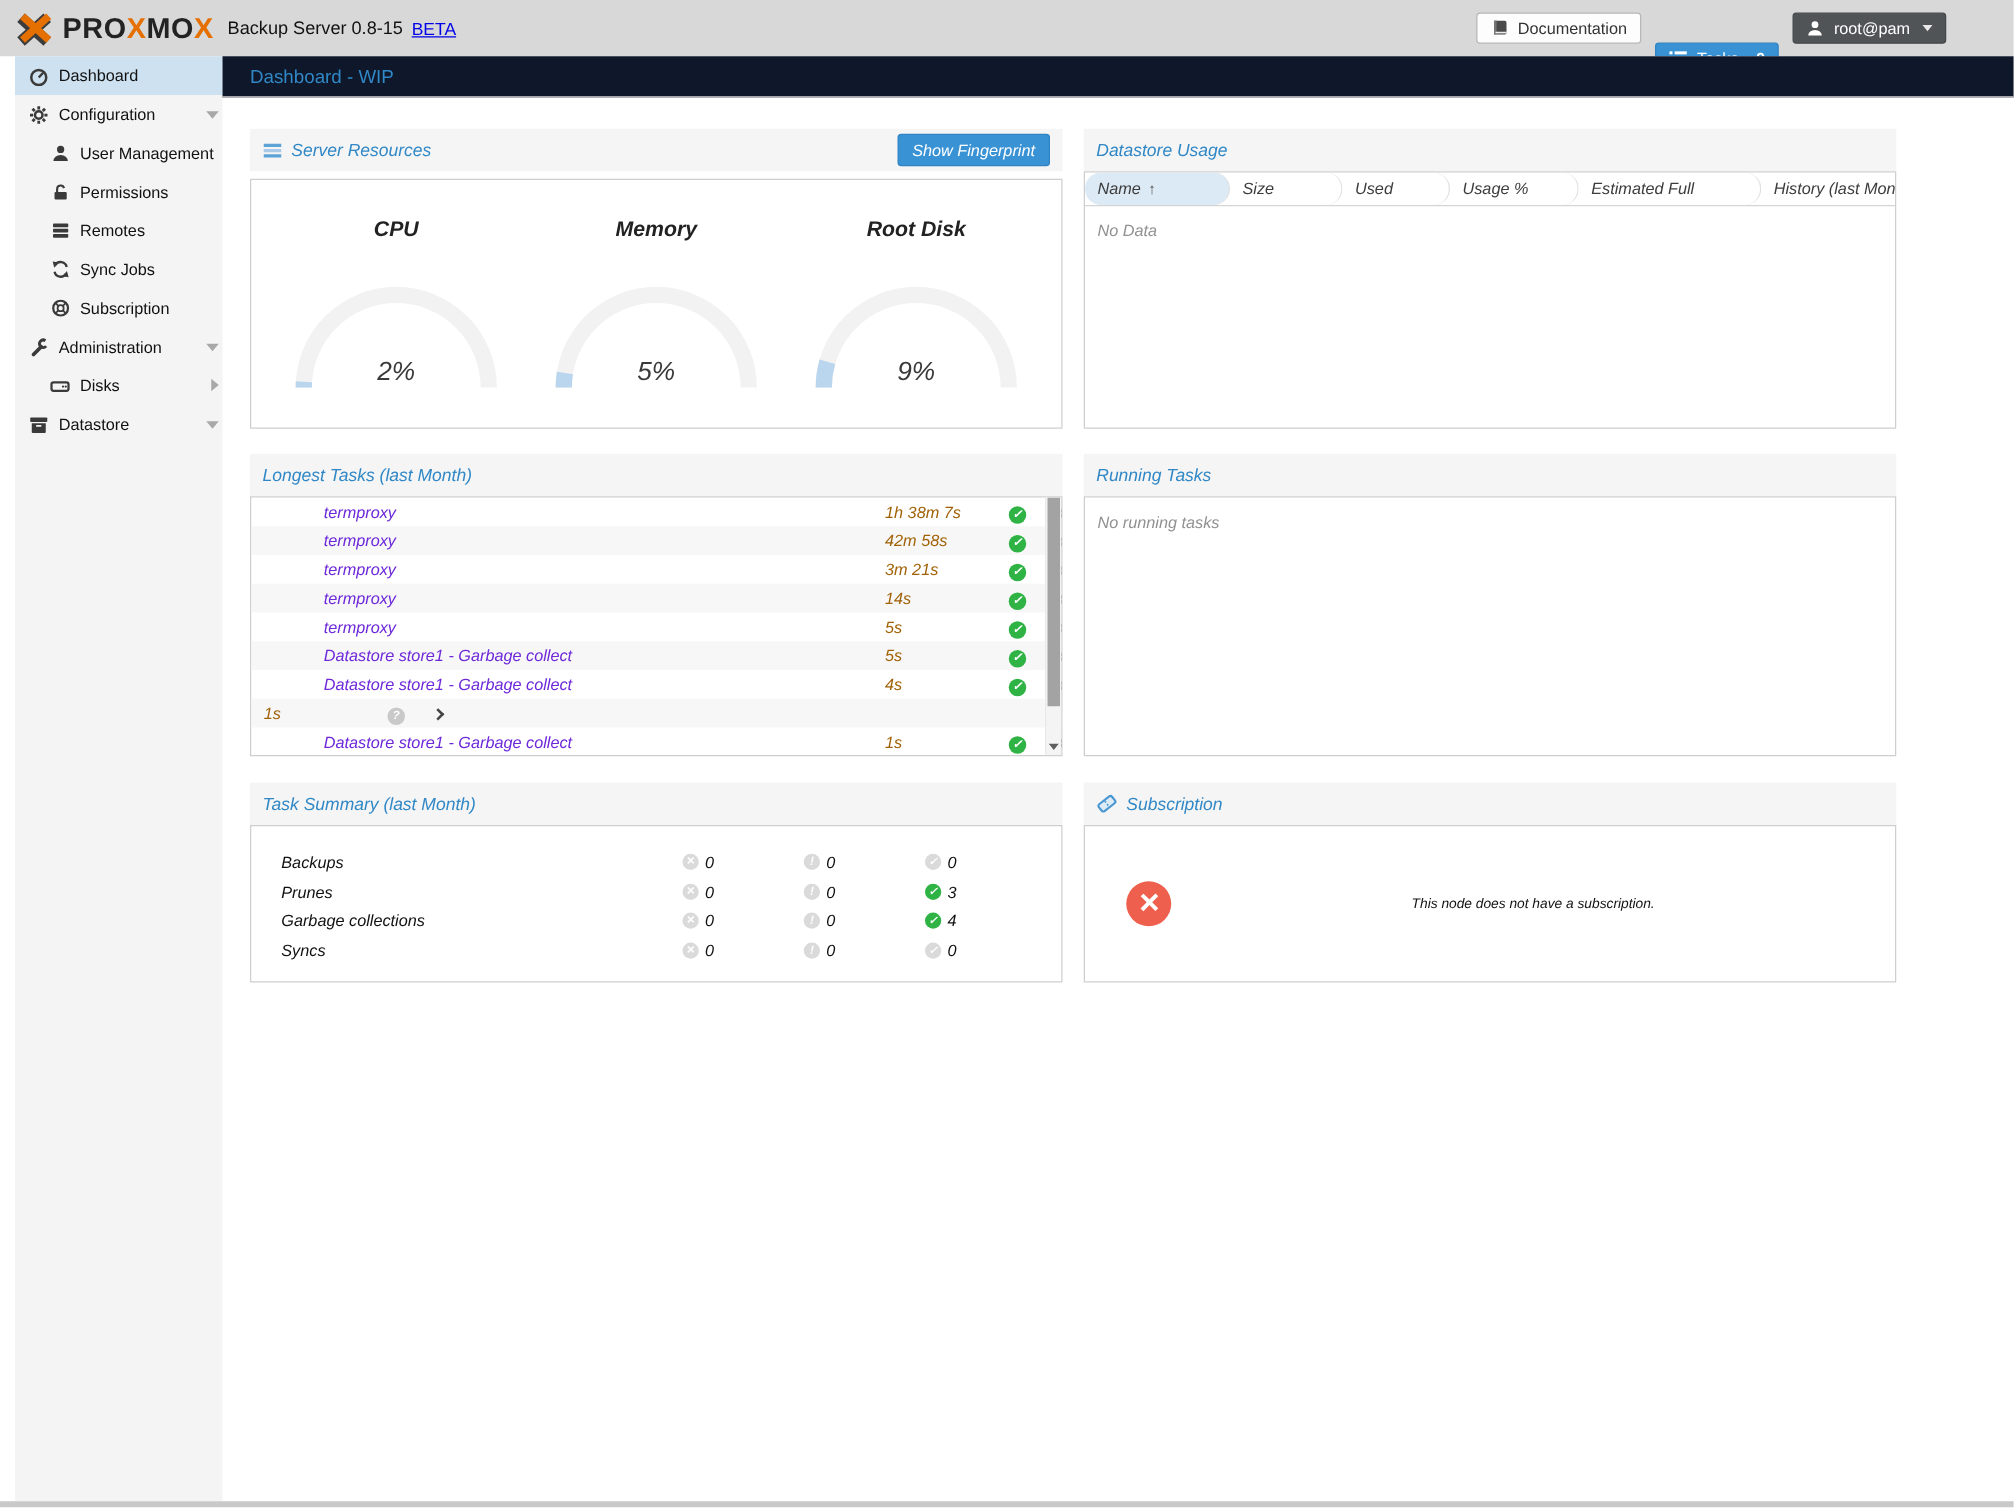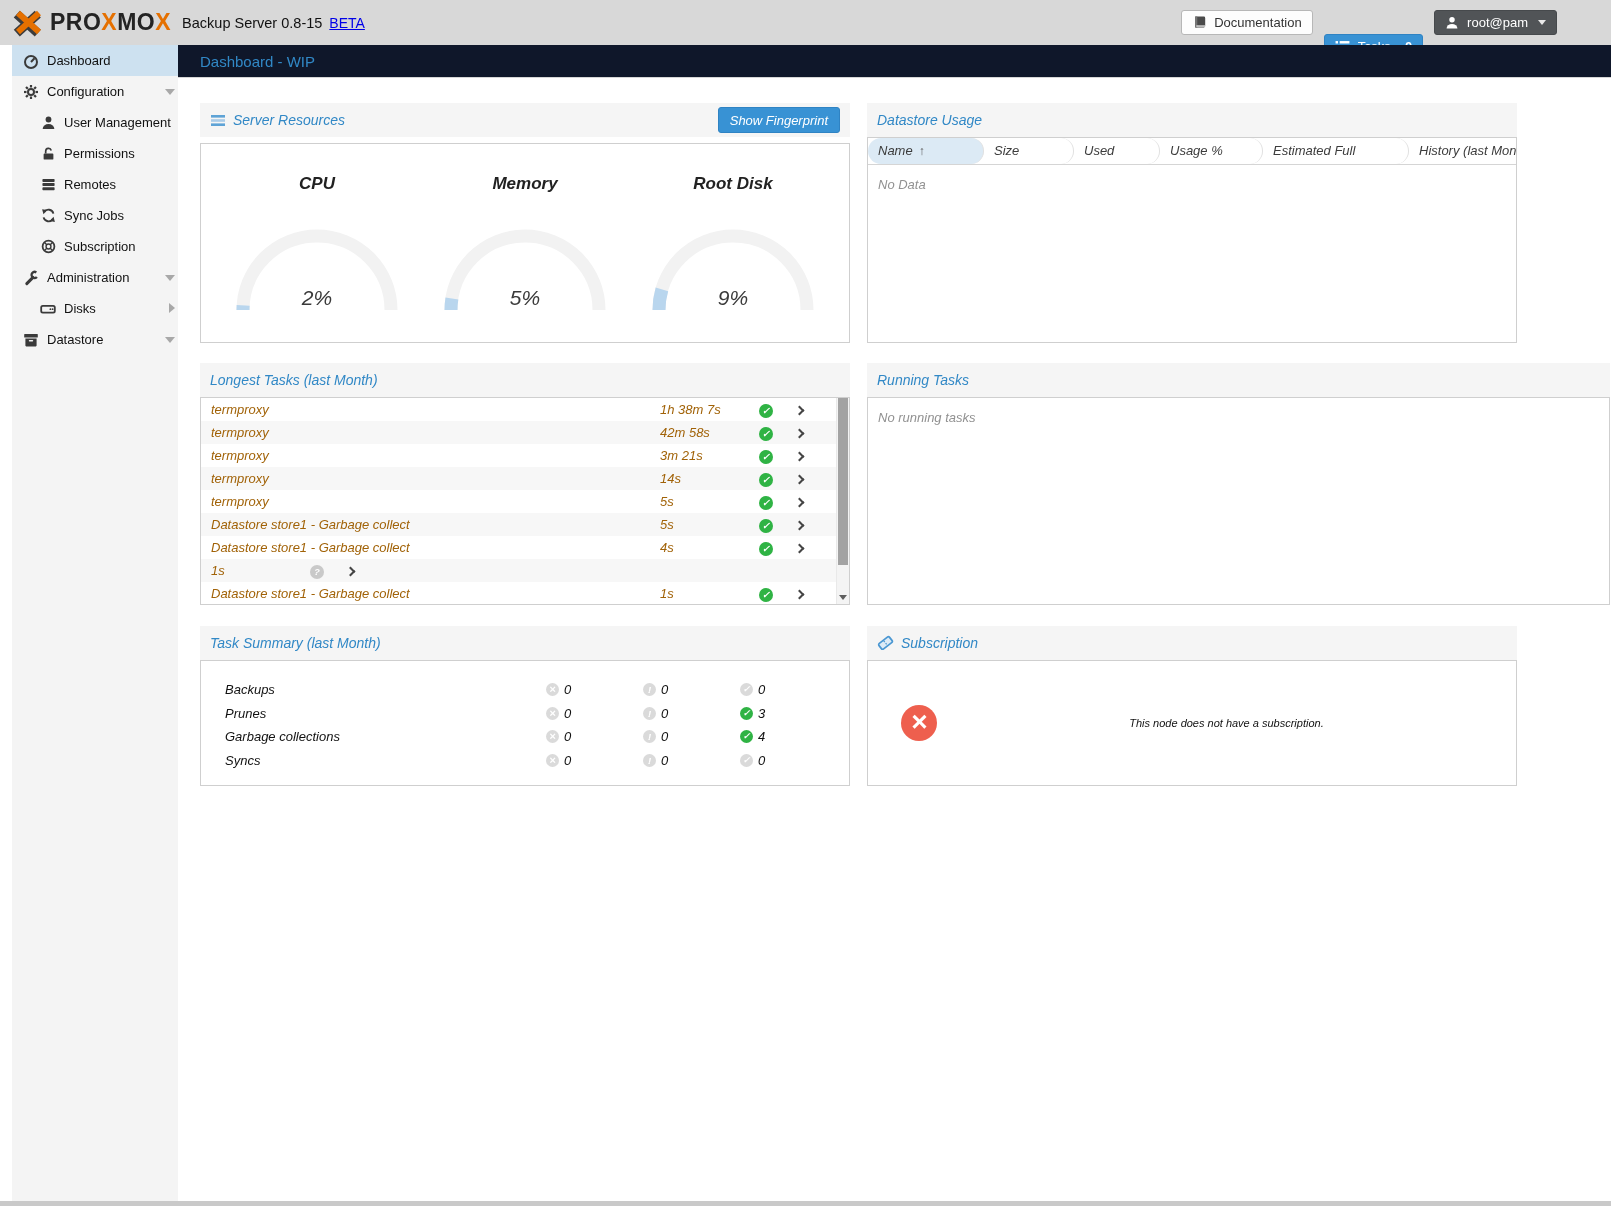--- a/index.html
+++ b/index.html
@@ -51,21 +51,21 @@
   .content{position:relative;width:100%;height:1118px;}
   .panel{position:absolute;font-style:italic;}
   .panel-header{height:34px;background:#f5f5f5;display:flex;align-items:center;padding:0 10px;}
   .panel-title{font-size:14px;color:var(--title-blue);white-space:nowrap;}
   .panel-header .hdr-icon{margin-right:7px;display:inline-flex;}
   .panel-body{position:absolute;left:0;right:0;bottom:0;background:#fff;border:1px solid #cfcfcf;}
   
   .p-resources{left:22px;top:25px;width:650px;height:240px;}
   .p-datastore{left:689px;top:25px;width:650px;height:240px;}
   .p-longtasks{left:22px;top:285px;width:650px;height:242px;}
-  .p-running{left:689px;top:285px;width:743px;height:242px;}
+  .p-running{left:689px;top:285px;width:650px;height:242px;}
   .p-summary{left:22px;top:548px;width:650px;height:160px;}
   .p-subscription{left:689px;top:548px;width:650px;height:160px;}
   .p-resources .panel-body{top:40px;}
   .p-datastore .panel-body,.p-longtasks .panel-body,.p-running .panel-body,
   .p-summary .panel-body,.p-subscription .panel-body{top:34px;}
   .btn-fingerprint{margin-left:auto;height:26px;padding:0 11px;background:var(--accent-blue);
                    border:1px solid #2f83c3;border-radius:3px;color:#fff;font-size:13px;
                    display:flex;align-items:center;cursor:pointer;}
   
   .gauge-row{display:flex;justify-content:space-evenly;align-items:center;height:100%;}
@@ -79,21 +79,21 @@
                        white-space:nowrap;overflow:hidden;cursor:pointer;border-radius:13px;}
   .col.c0{width:116px;background:#dceaf5;}
   .col.c1{width:90px;}.col.c2{width:86px;}.col.c3{width:103px;}.col.c4{width:146px;}
   .col.c5{flex:1;border-right:none;}
   .sort-arrow{color:#5a5a5a;margin-left:6px;font-size:12px;}
   .empty-text{color:#919191;padding:12px 10px;}
   
   .task-list{position:relative;height:100%;overflow:hidden;}
   .task-row{display:flex;height:23px;line-height:23px;padding-left:10px;cursor:pointer;}
   .task-row:nth-of-type(even){background:#f7f7f7;}
-  .task-name{width:449px;flex:none;color:#a16207;white-space:nowrap;overflow:hidden;}
+  .task-name{width:449px;flex:none;color:#6d28d9;white-space:nowrap;overflow:hidden;margin-left:48px;}
   .task-duration{width:88px;flex:none;color:#a16207;}
   .task-status{width:36px;flex:none;text-align:center;}
   .status-icon{display:inline-block;width:14px;height:14px;border-radius:50%;margin-top:4px;
                color:#fff;font-size:9.5px;font-weight:bold;line-height:14px;text-align:center;}
   .status-icon.ok{background:var(--ok-green);}
   .status-icon.unknown{background:#c9c9c9;}
   .status-icon.ok::before{content:"\2713";}
   .status-icon.unknown::before{content:"?";}
   .task-action{width:30px;flex:none;text-align:center;}
   .chev-right{display:inline-block;width:7px;height:7px;border-top:2px solid #454545;

